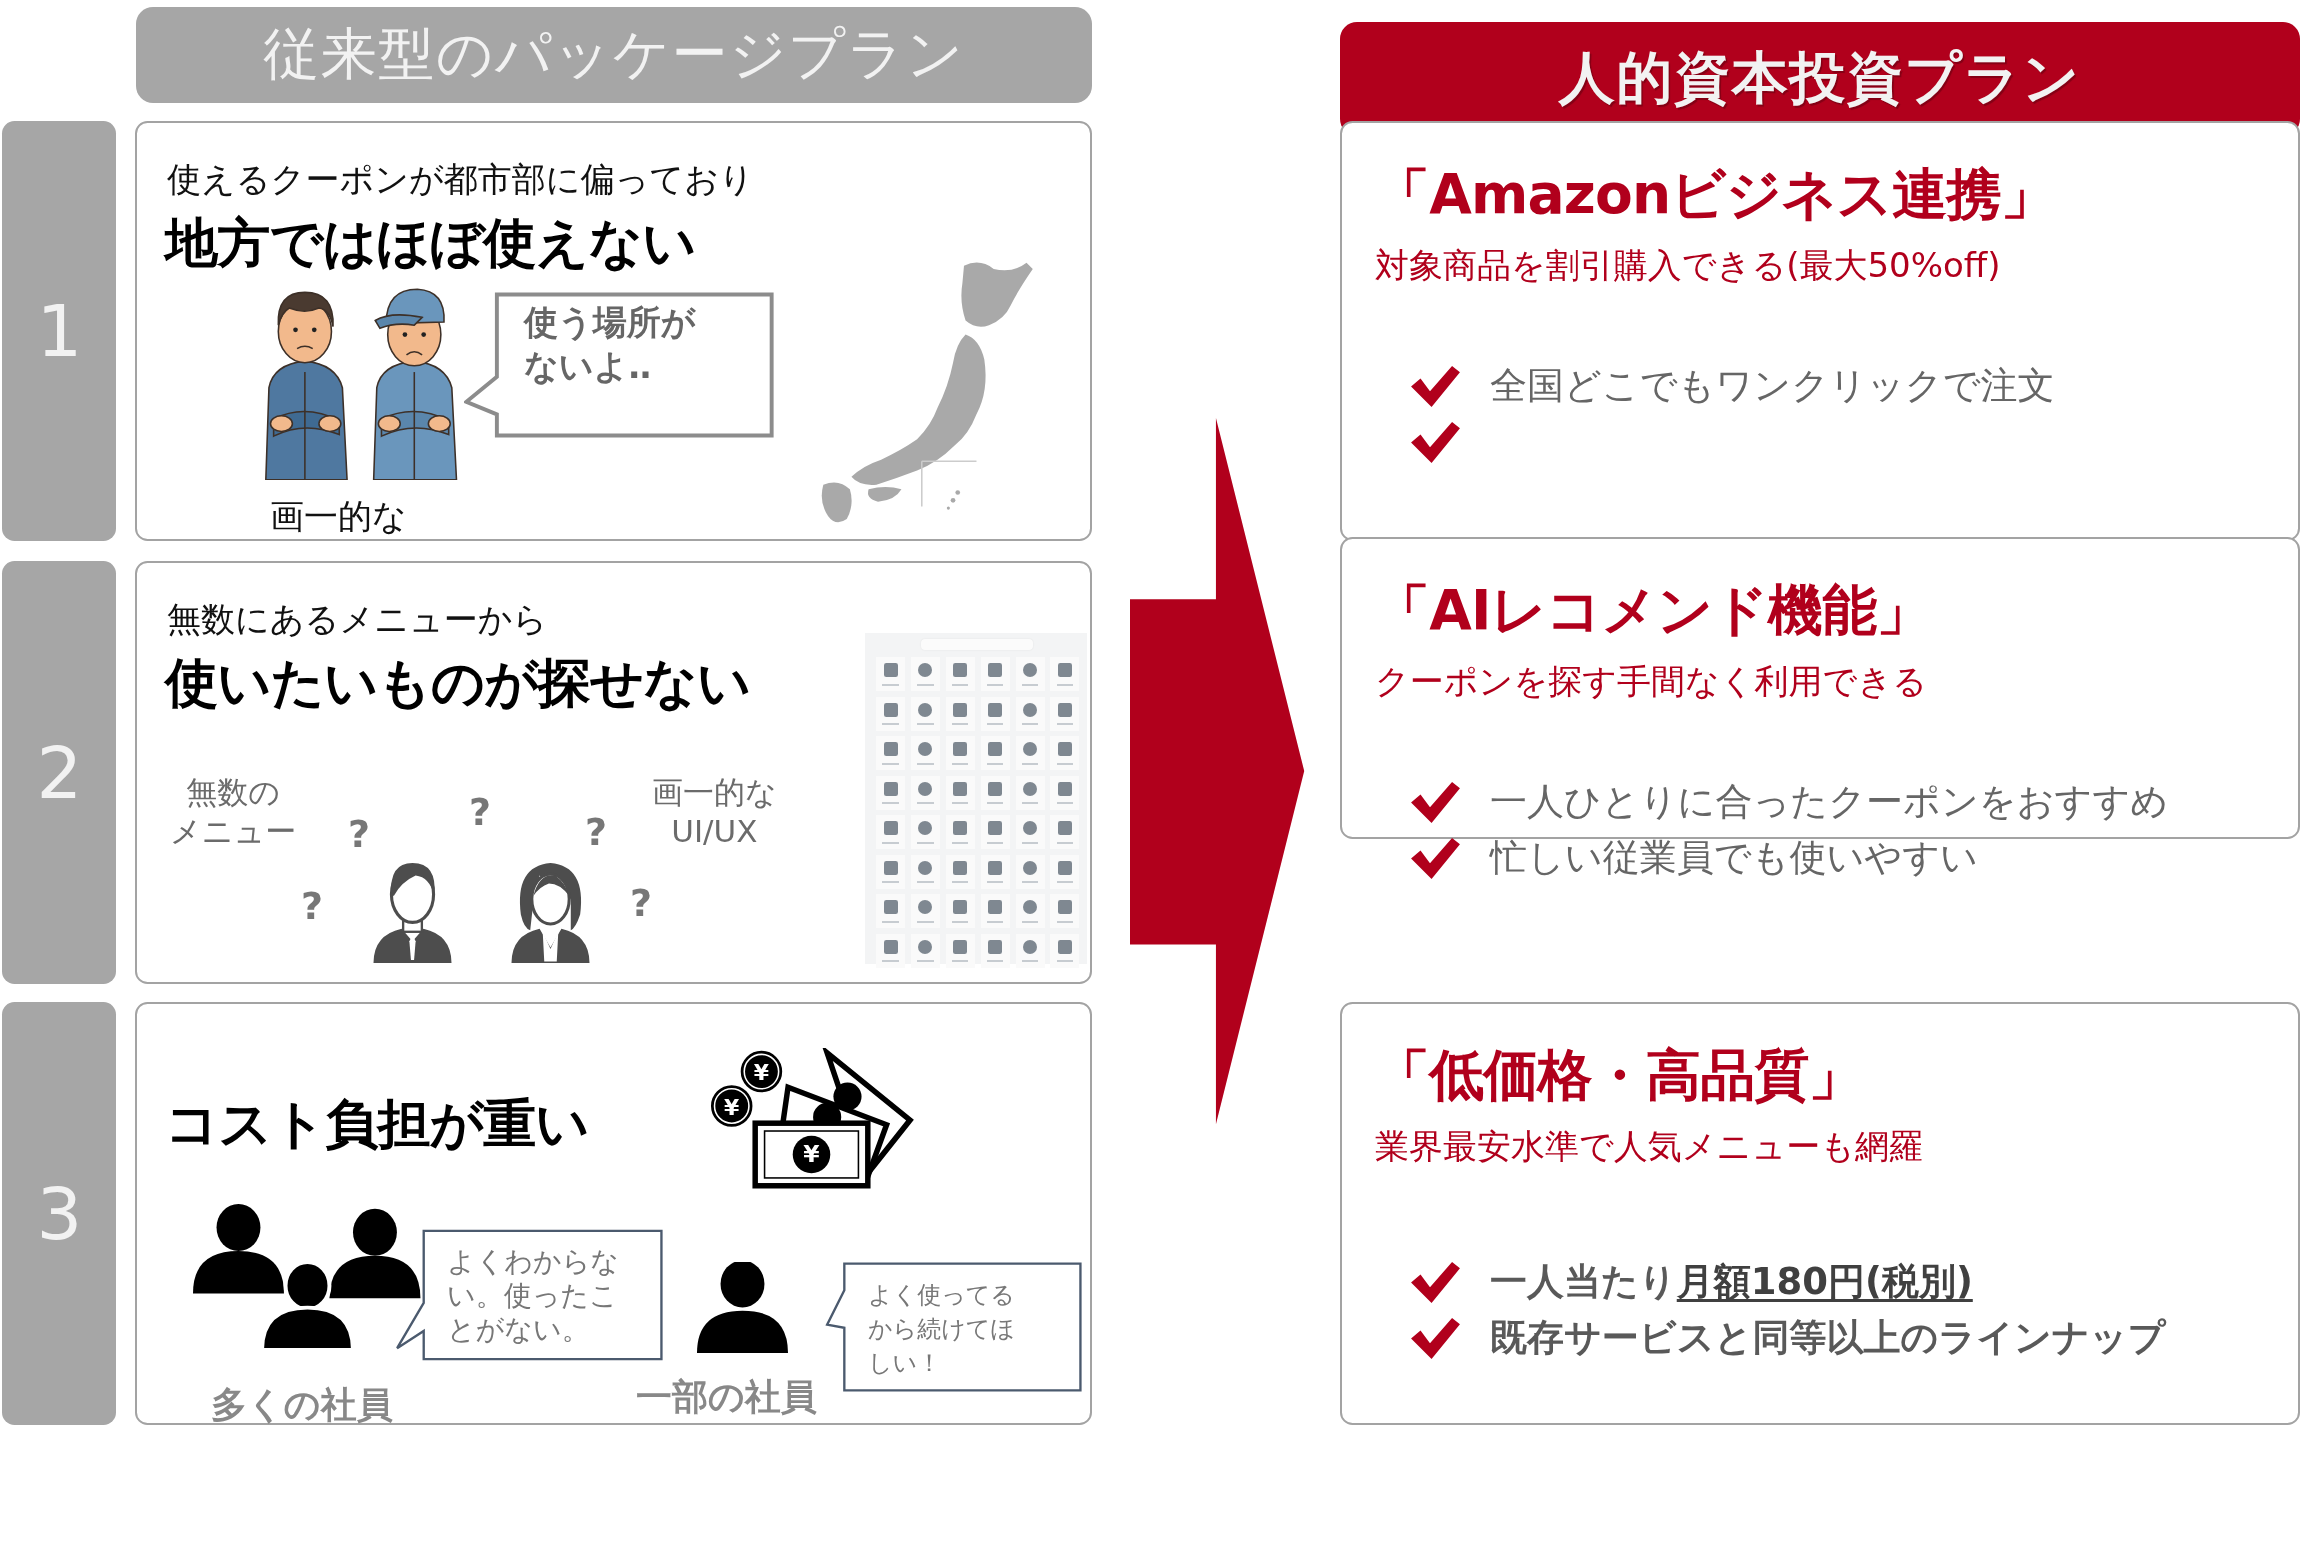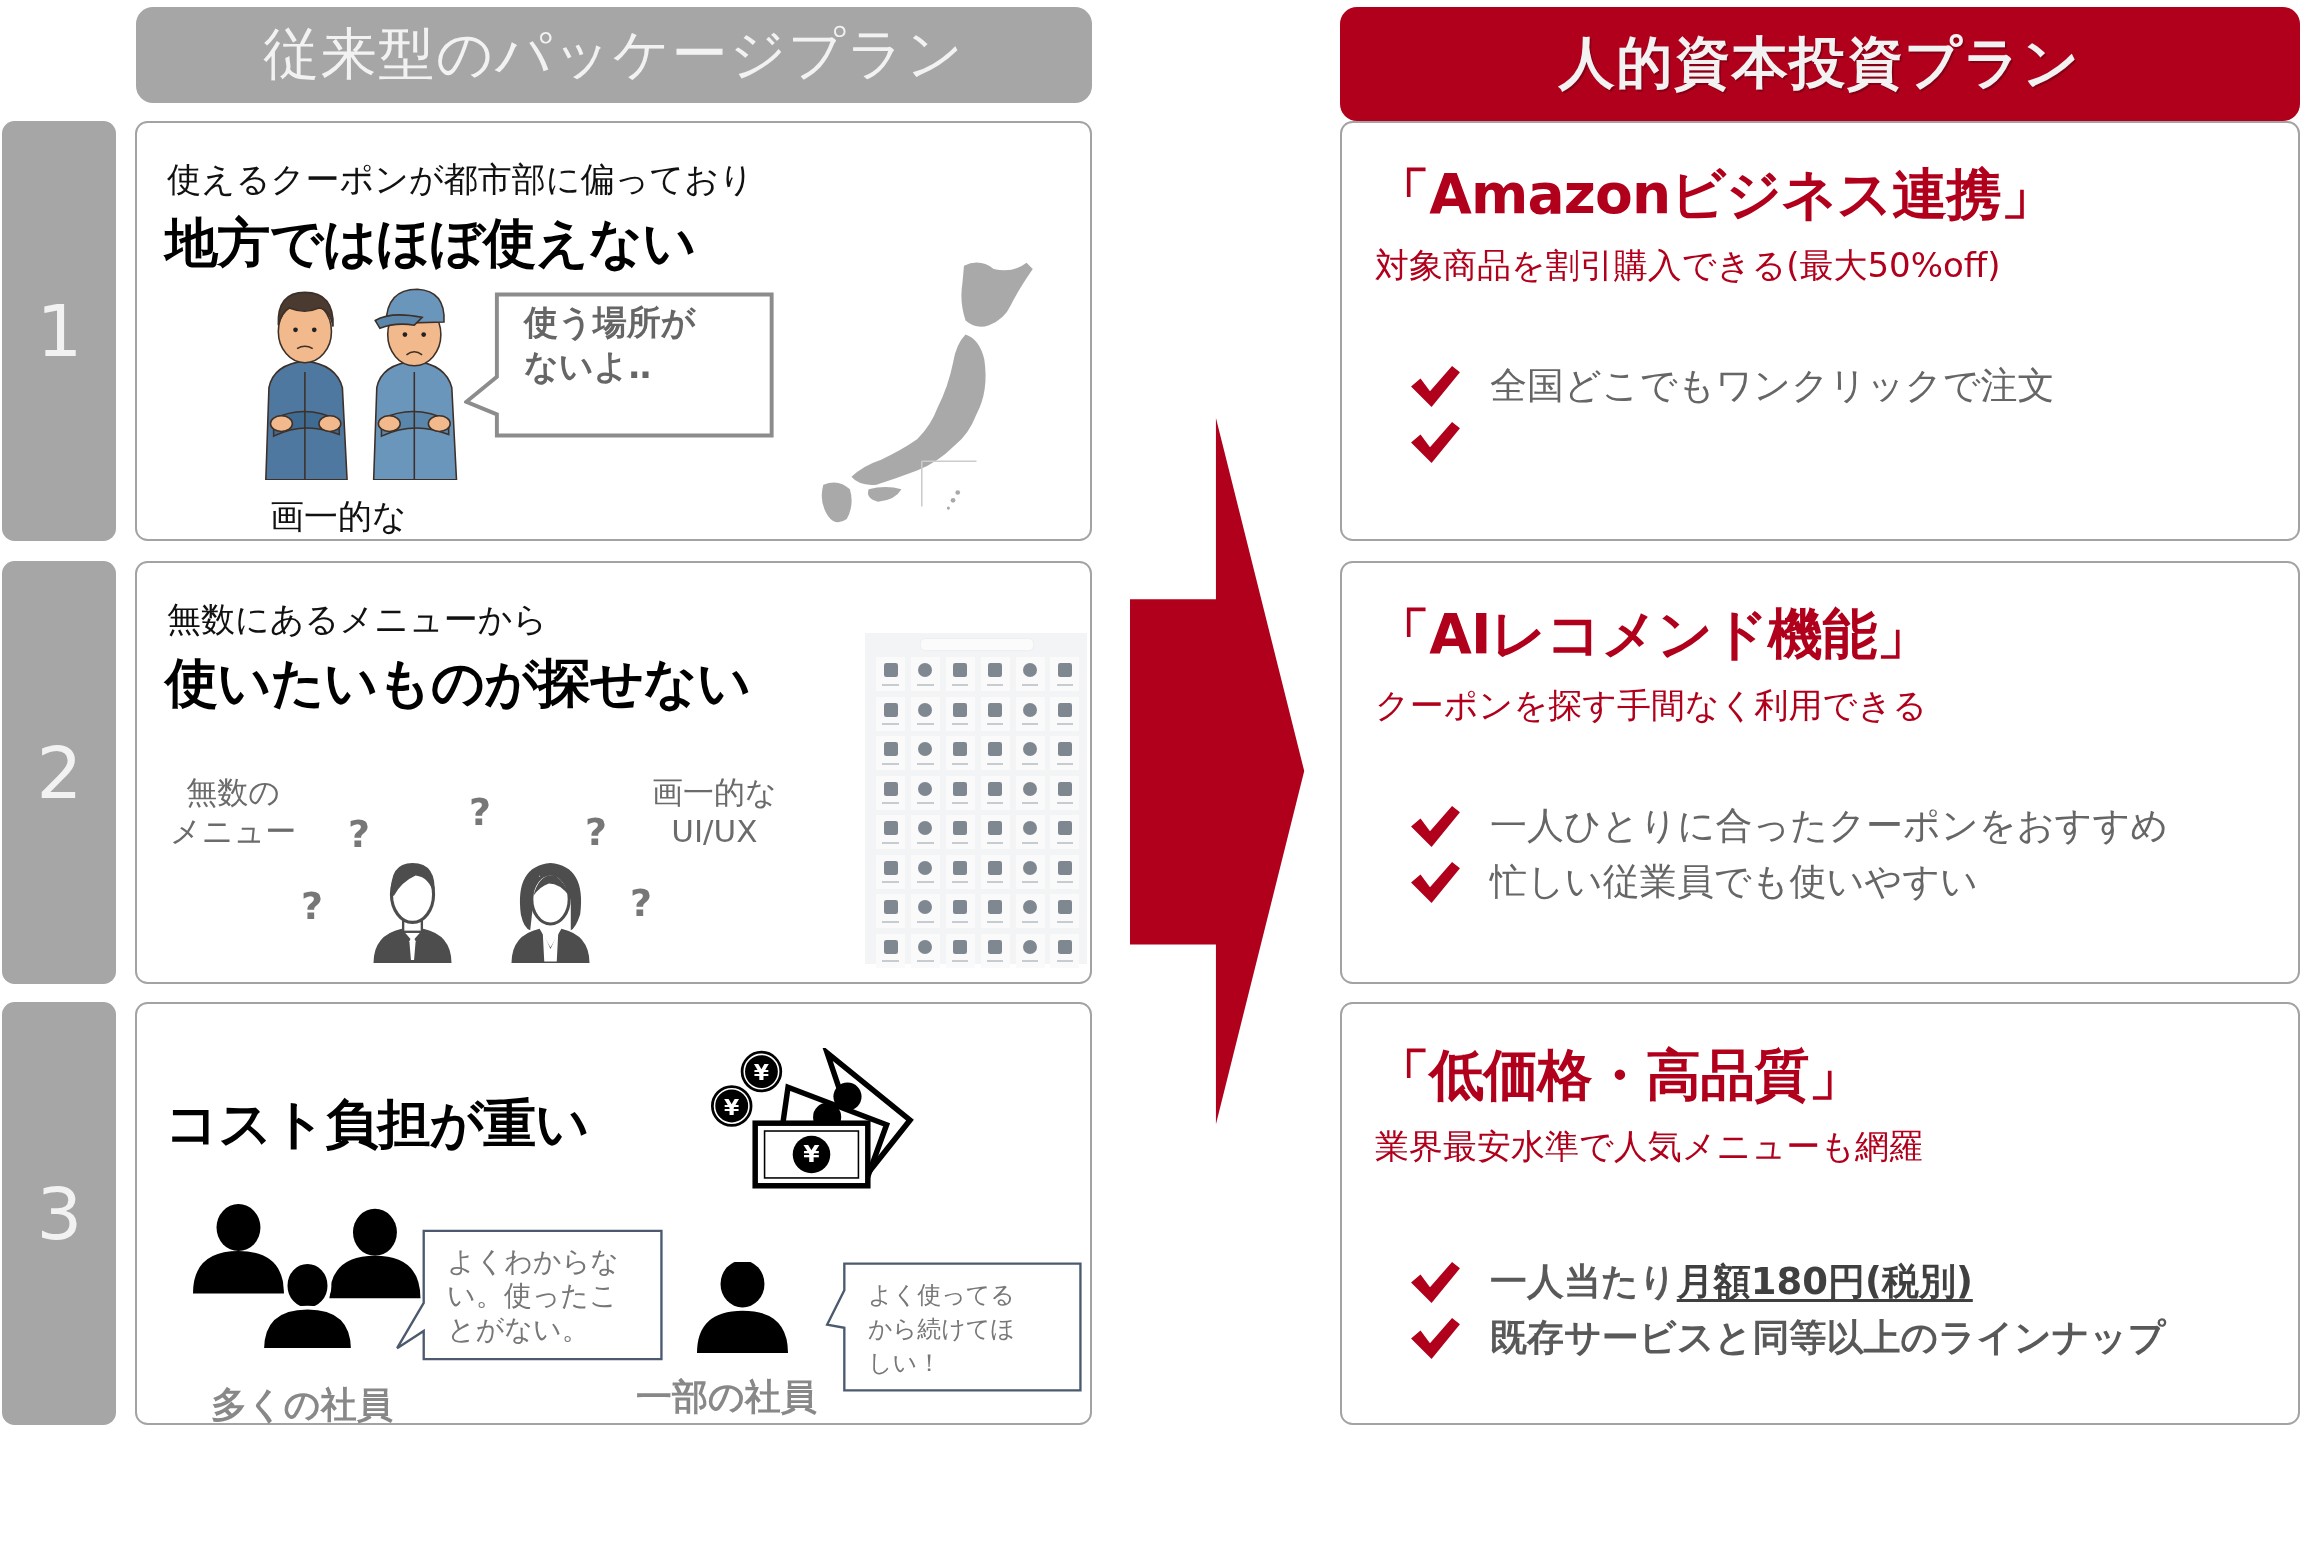--- a/index.html
+++ b/index.html
@@ -2,21 +2,21 @@
 <html style="font-size:12.5px"><head>
 <meta charset="utf-8">
 <style>
   html, body { margin: 0; padding: 0; background: #ffffff; }
   body { width: 2319px; height: 1566px; position: relative; overflow: hidden;
          font-family: "DejaVu Sans", "Liberation Sans", sans-serif; }
   .abs { position: absolute; }
   .col-header { position: absolute; border-radius: 17px; display: flex; align-items: center; justify-content: center;
                 color: #f2f2f2; font-size: 56px; letter-spacing: 1.6px; white-space: nowrap; }
   .col-header.old { background: #a6a6a6; left: 136px; top: 7px; width: 956px; height: 96px; }
-  .col-header.new { background: #b1001c; left: 1340px; top: 7px; width: 960px; height: 114px; font-weight: bold;
+  .col-header.new { background: #b1001c; left: 1340px; top: 22px; width: 960px; height: 114px; font-weight: bold;
                     text-shadow: 1.6px 1.6px 0.8px rgba(0,0,0,0.25); font-family: Liberation Serif, serif; }
   .num-tab { position: absolute; left: 2.3px; width: 114px; background: #a6a6a6; border-radius: 12.5px;
              color: #f2f2f2; font-size: 72px; display: flex; align-items: center; justify-content: center; }
   .panel { position: absolute; background: #fff; border: 2.3px solid #a3a3a3; border-radius: 12.5px; box-sizing: border-box; }
   .panel.left { left: 135px; width: 957px; }
   .panel.right { left: 1340px; width: 960px; }
   .p-sub { position: absolute; left: 30px; font-size: 34px; color: #111; white-space: nowrap; }
   .p-head { position: absolute; left: 28px; font-size: 53px; font-weight: bold; color: #000; white-space: nowrap; letter-spacing: -0.8px; }
   .gray-label { position: absolute; color: #707070; white-space: nowrap; }
   .bubble-text { color: #6b6b6b; white-space: pre-line; }
@@ -424,21 +424,21 @@
       <span class="btext">全国どこでもワンクリックで注文</span>
     </li>
     <li class="bullet">
       <svg class="check" viewBox="0 0 62 52">
           <path d="M0 26 L12 16 L24 32 L52 0 L62 8 L26 52 Z" fill="#b1001c"></path>
         </svg>
     </li>
   </ul>
 </div>
 
-<div class="panel right" style="top:561px;height:423px;">
+<div class="panel right" style="top:537px;height:302px;">
   <div class="r-title">「AIレコメンド機能」</div>
   <div class="r-sub">クーポンを探す手間なく利用できる</div>
   <ul class="bullets">
     <li class="bullet">
       <svg class="check" viewBox="0 0 62 52">
           <path d="M0 26 L12 16 L24 32 L52 0 L62 8 L26 52 Z" fill="#b1001c"></path>
         </svg>
       <span class="btext">一人ひとりに合ったクーポンをおすすめ</span>
     </li>
     <li class="bullet">

